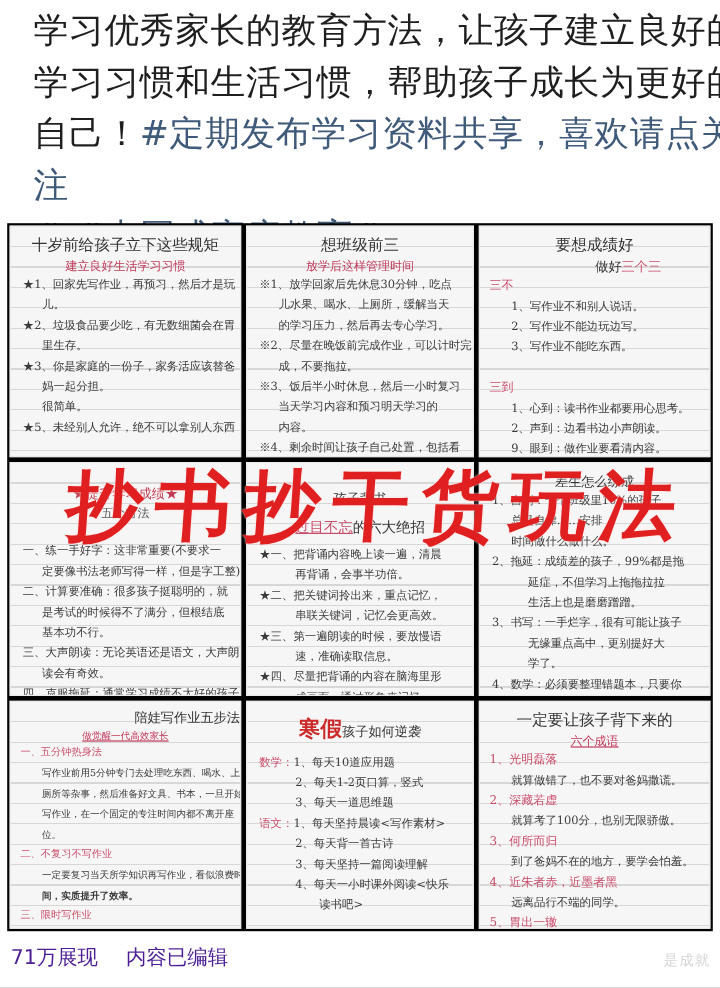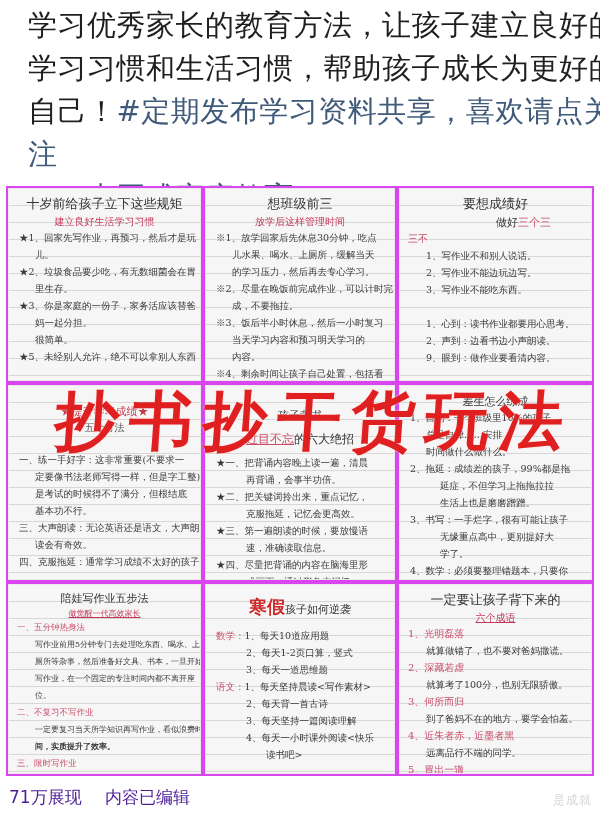--- a/index.html
+++ b/index.html
@@ -8,21 +8,21 @@
 
   .post-text {
     position: absolute; left: 8px; top: 4px; width: 590px;
     font-size: 29px; line-height: 43px; color: #1f1f1f; letter-spacing: 0.5px; margin-left: 20px;
   }
   .post-text .tag { color: #405a7a; }
 
   .grid {
     position: absolute; left: 6px; top: 186px; width: 588px; height: 590px;
     display: grid; grid-template-columns: 197px 194px 197px; grid-template-rows: 197px 199px 194px;
-    column-gap: 0; row-gap: 0; background: #d946ef;
+    column-gap: 0; row-gap: 0; background: #000000;
   }
   .card {
     position: relative; margin: 2px; background: #f7f6f6; overflow: hidden;
     background-image: repeating-linear-gradient(to bottom, transparent 0px, transparent 16px, #d9d6d6 16px, #d9d6d6 17px);
     border: 1px solid #ece9e9;
   }
   .card .title {
     text-align: center; font-size: 13px; color: #333; padding-top: 6px; font-family: "DejaVu Serif", serif;
   }
   .card .subtitle {
@@ -101,47 +101,49 @@
   <div class="card">
     <div class="title">要想成绩好</div>
     <div class="title right" style="padding-top:2px;font-size:11px;">
       <span>做好</span><span class="pink">三个三</span>
     </div>
     <div class="section">三不</div>
     <div class="line indent">1、写作业不和别人说话。</div>
     <div class="line indent">2、写作业不能边玩边写。</div>
     <div class="line indent">3、写作业不能吃东西。</div>
     <div class="line">&nbsp;</div>
+    <div class="section">三到</div>
     <div class="line indent">1、心到：读书作业都要用心思考。</div>
     <div class="line indent">2、声到：边看书边小声朗读。</div>
     <div class="line indent">9、眼到：做作业要看清内容。</div>
   </div>
 
   <div class="card">
     <div class="title" style="color:#c23a4e;font-size:11px;padding-top:18px;">★提升学习成绩★</div>
     <div class="subtitle" style="color:#555;">五个方法</div>
     <div class="line" style="margin-top:16px;">一、练一手好字：这非常重要(不要求一</div>
     <div class="line indent">定要像书法老师写得一样，但是字工整)</div>
+    <div class="line">二、计算要准确：很多孩子挺聪明的，就</div>
     <div class="line indent">是考试的时候得不了满分，但根结底</div>
     <div class="line indent">基本功不行。</div>
     <div class="line">三、大声朗读：无论英语还是语文，大声朗</div>
     <div class="line indent">读会有奇效。</div>
     <div class="line">四、克服拖延：通常学习成绩不太好的孩子，</div>
 
   </div>
 
   <div class="card">
     <div class="title" style="font-size:11px;padding-top:22px;">孩子背书</div>
     <div class="title" style="font-size:12px;padding-top:8px;">
       <span class="pink" style="text-decoration:underline;">过目不忘</span><span>的六大绝招</span>
     </div>
     <div class="line" style="margin-top:6px;">★一、把背诵内容晚上读一遍，清晨</div>
     <div class="line indent2">再背诵，会事半功倍。</div>
     <div class="line">★二、把关键词拎出来，重点记忆，</div>
-    <div class="line indent2">克服拖延，记忆会更高效。</div>
+    <div class="line indent2">串联关键词，记忆会更高效。</div>
     <div class="line">★三、第一遍朗读的时候，要放慢语</div>
     <div class="line indent2">速，准确读取信息。</div>
     <div class="line">★四、尽量把背诵的内容在脑海里形</div>
     <div class="line indent2">成画面，通过形象来记忆。</div>
   </div>
 
   <div class="card">
     <div class="title" style="font-size:11px;padding-top:8px;">差生怎么练成</div>
     <div class="line">1、自制：一个班级里10%的孩子</div>
     <div class="line indent">总是自律……安排</div>
@@ -150,21 +152,21 @@
     <div class="line indent2">延症，不但学习上拖拖拉拉</div>
     <div class="line indent2">生活上也是磨磨蹭蹭。</div>
     <div class="line">3、书写：一手烂字，很有可能让孩子</div>
     <div class="line indent2">无缘重点高中，更别提好大</div>
     <div class="line indent2">学了。</div>
     <div class="line">4、数学：必须要整理错题本，只要你</div>
     <div class="line indent2">能保证这次做过的题型下次</div>
   </div>
 
   <div class="card">
-    <div class="title" style="font-size:11px;">陪娃写作业五步法</div>
+    <div class="title" style="font-size:11px;text-align:right;">陪娃写作业五步法</div>
     <div class="subtitle u" style="font-size:8px;">做觉醒一代高效家长</div>
     <div class="section" style="font-size:8.5px;">一、五分钟热身法</div>
     <div class="line indent" style="font-size:8px;">写作业前用5分钟专门去处理吃东西、喝水、上</div>
     <div class="line indent" style="font-size:8px;">厕所等杂事，然后准备好文具、书本，一旦开始</div>
     <div class="line indent" style="font-size:8px;">写作业，在一个固定的专注时间内都不离开座</div>
     <div class="line indent" style="font-size:8px;">位。</div>
     <div class="section" style="font-size:8.5px;">二、不复习不写作业</div>
     <div class="line indent" style="font-size:8px;">一定要复习当天所学知识再写作业，看似浪费时</div>
     <div class="line indent" style="font-size:8px;font-weight:bold;">间，实质提升了效率。</div>
     <div class="section" style="font-size:8.5px;">三、限时写作业</div>

